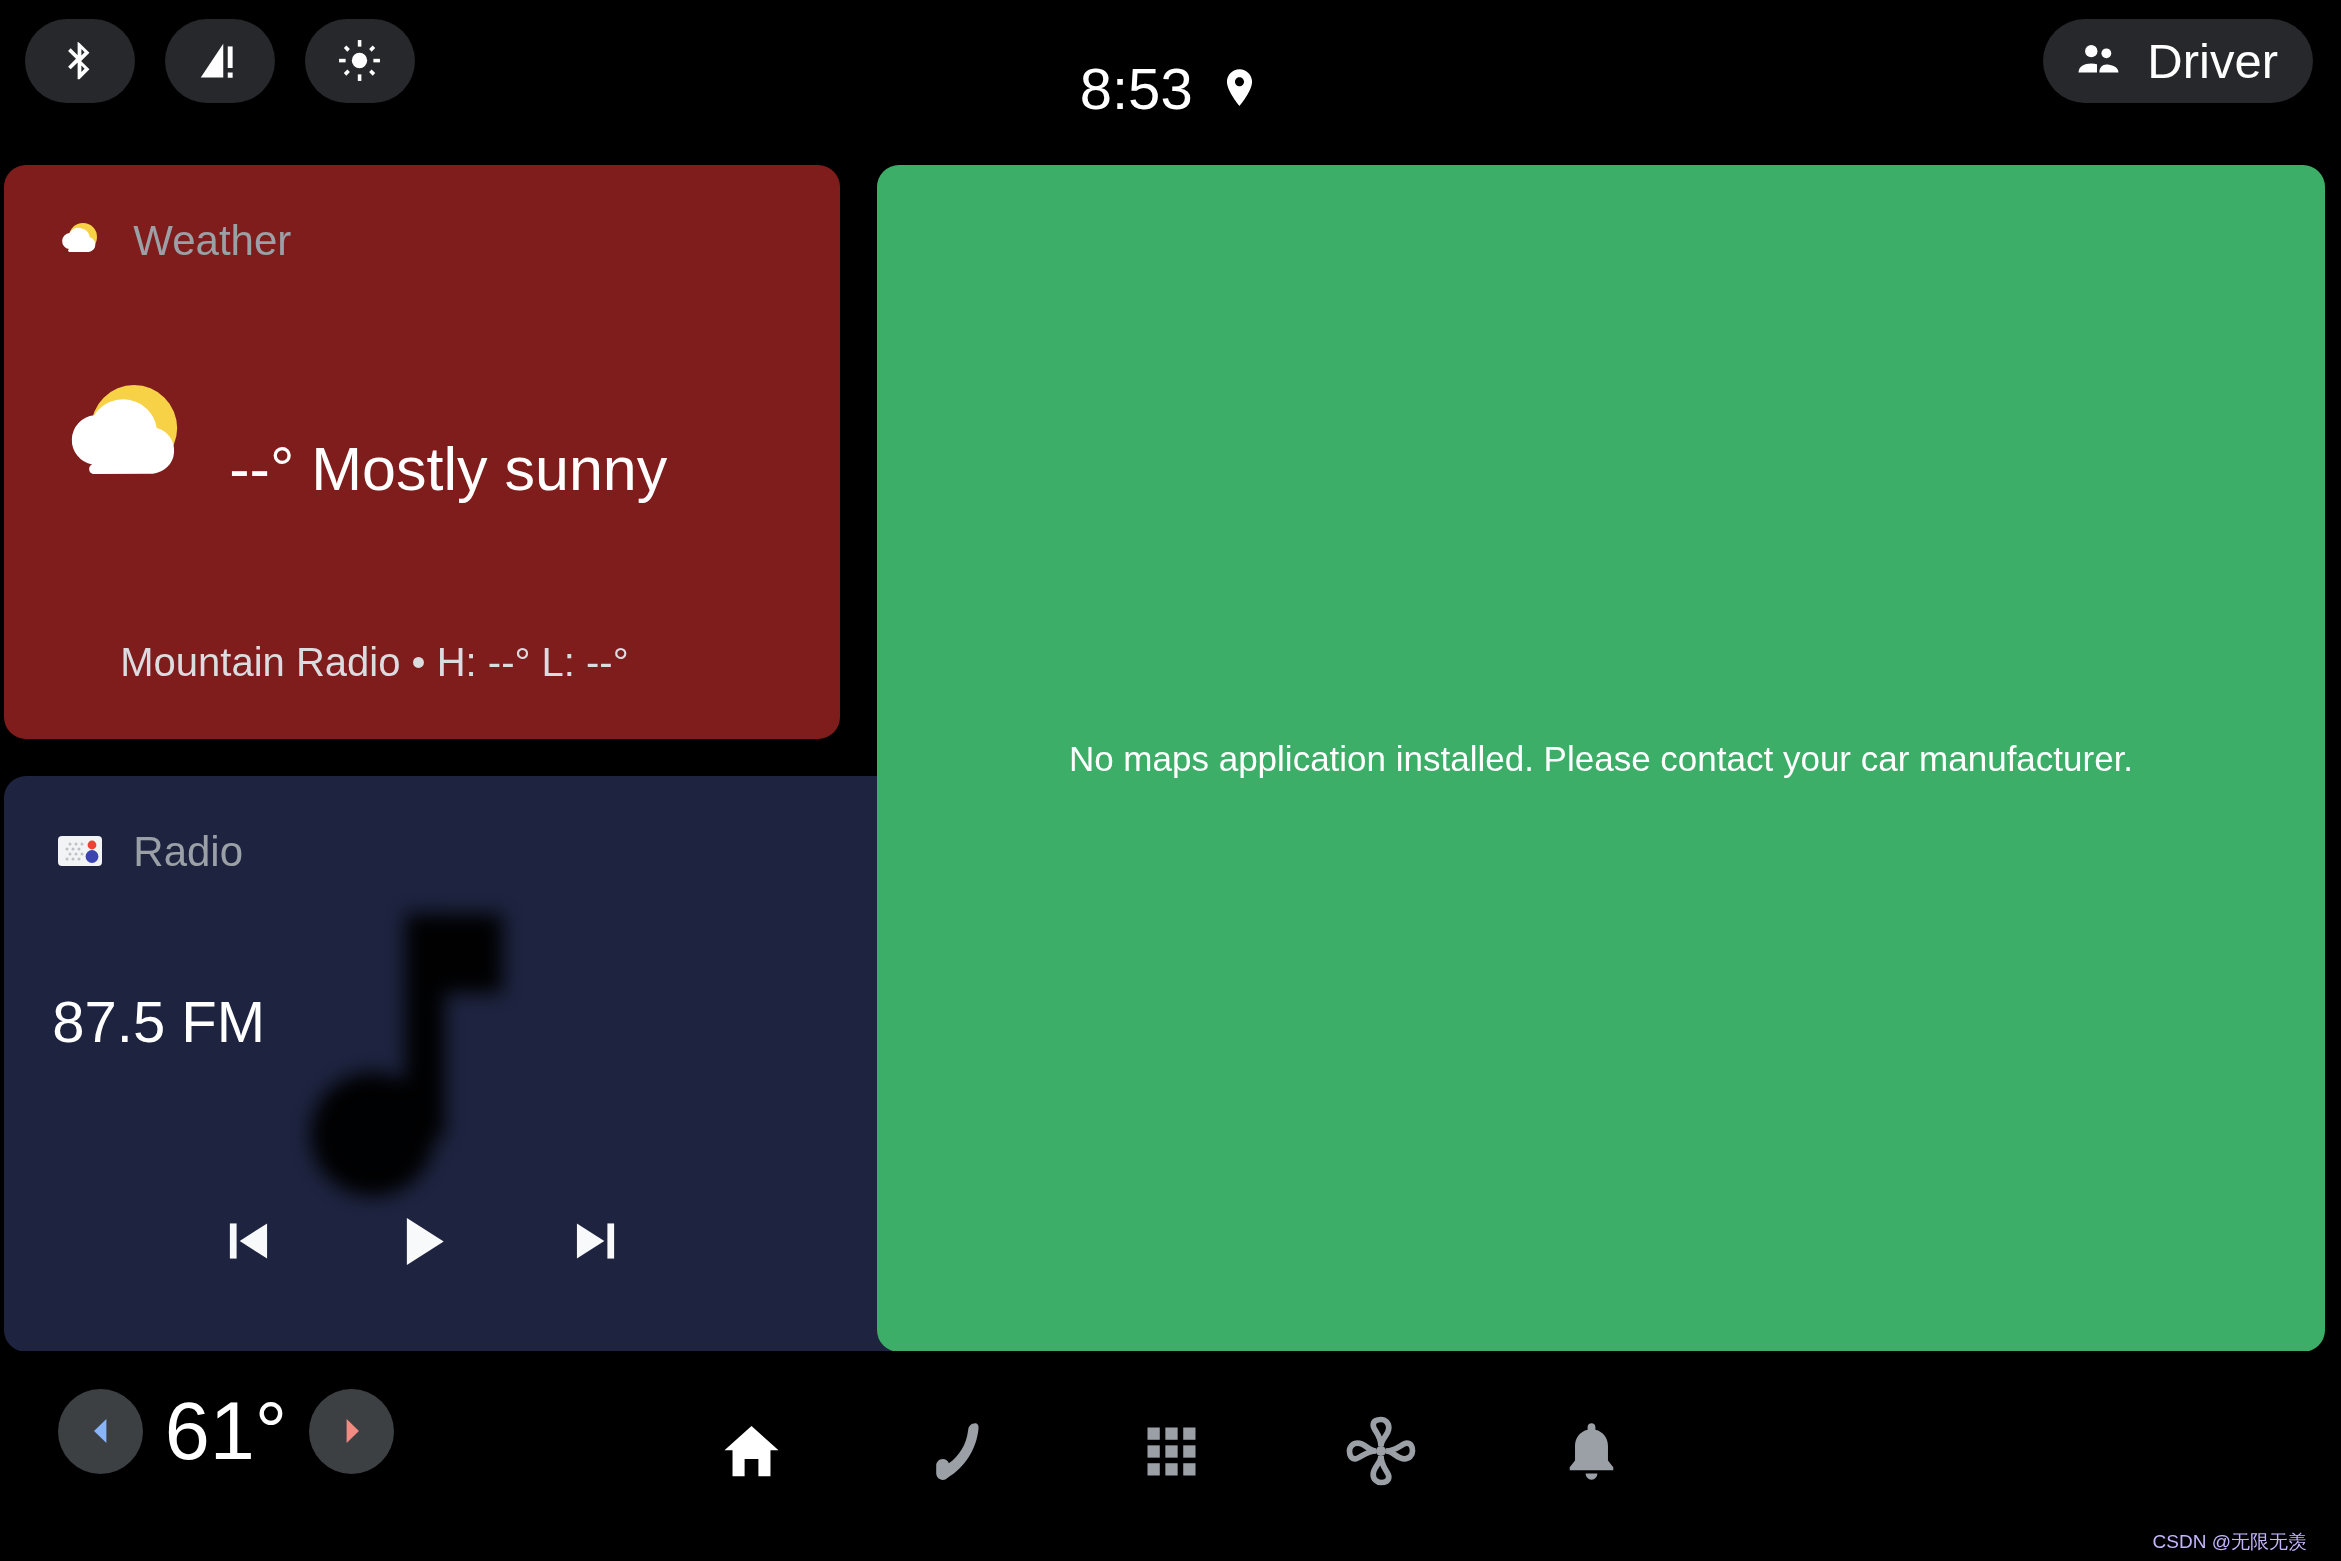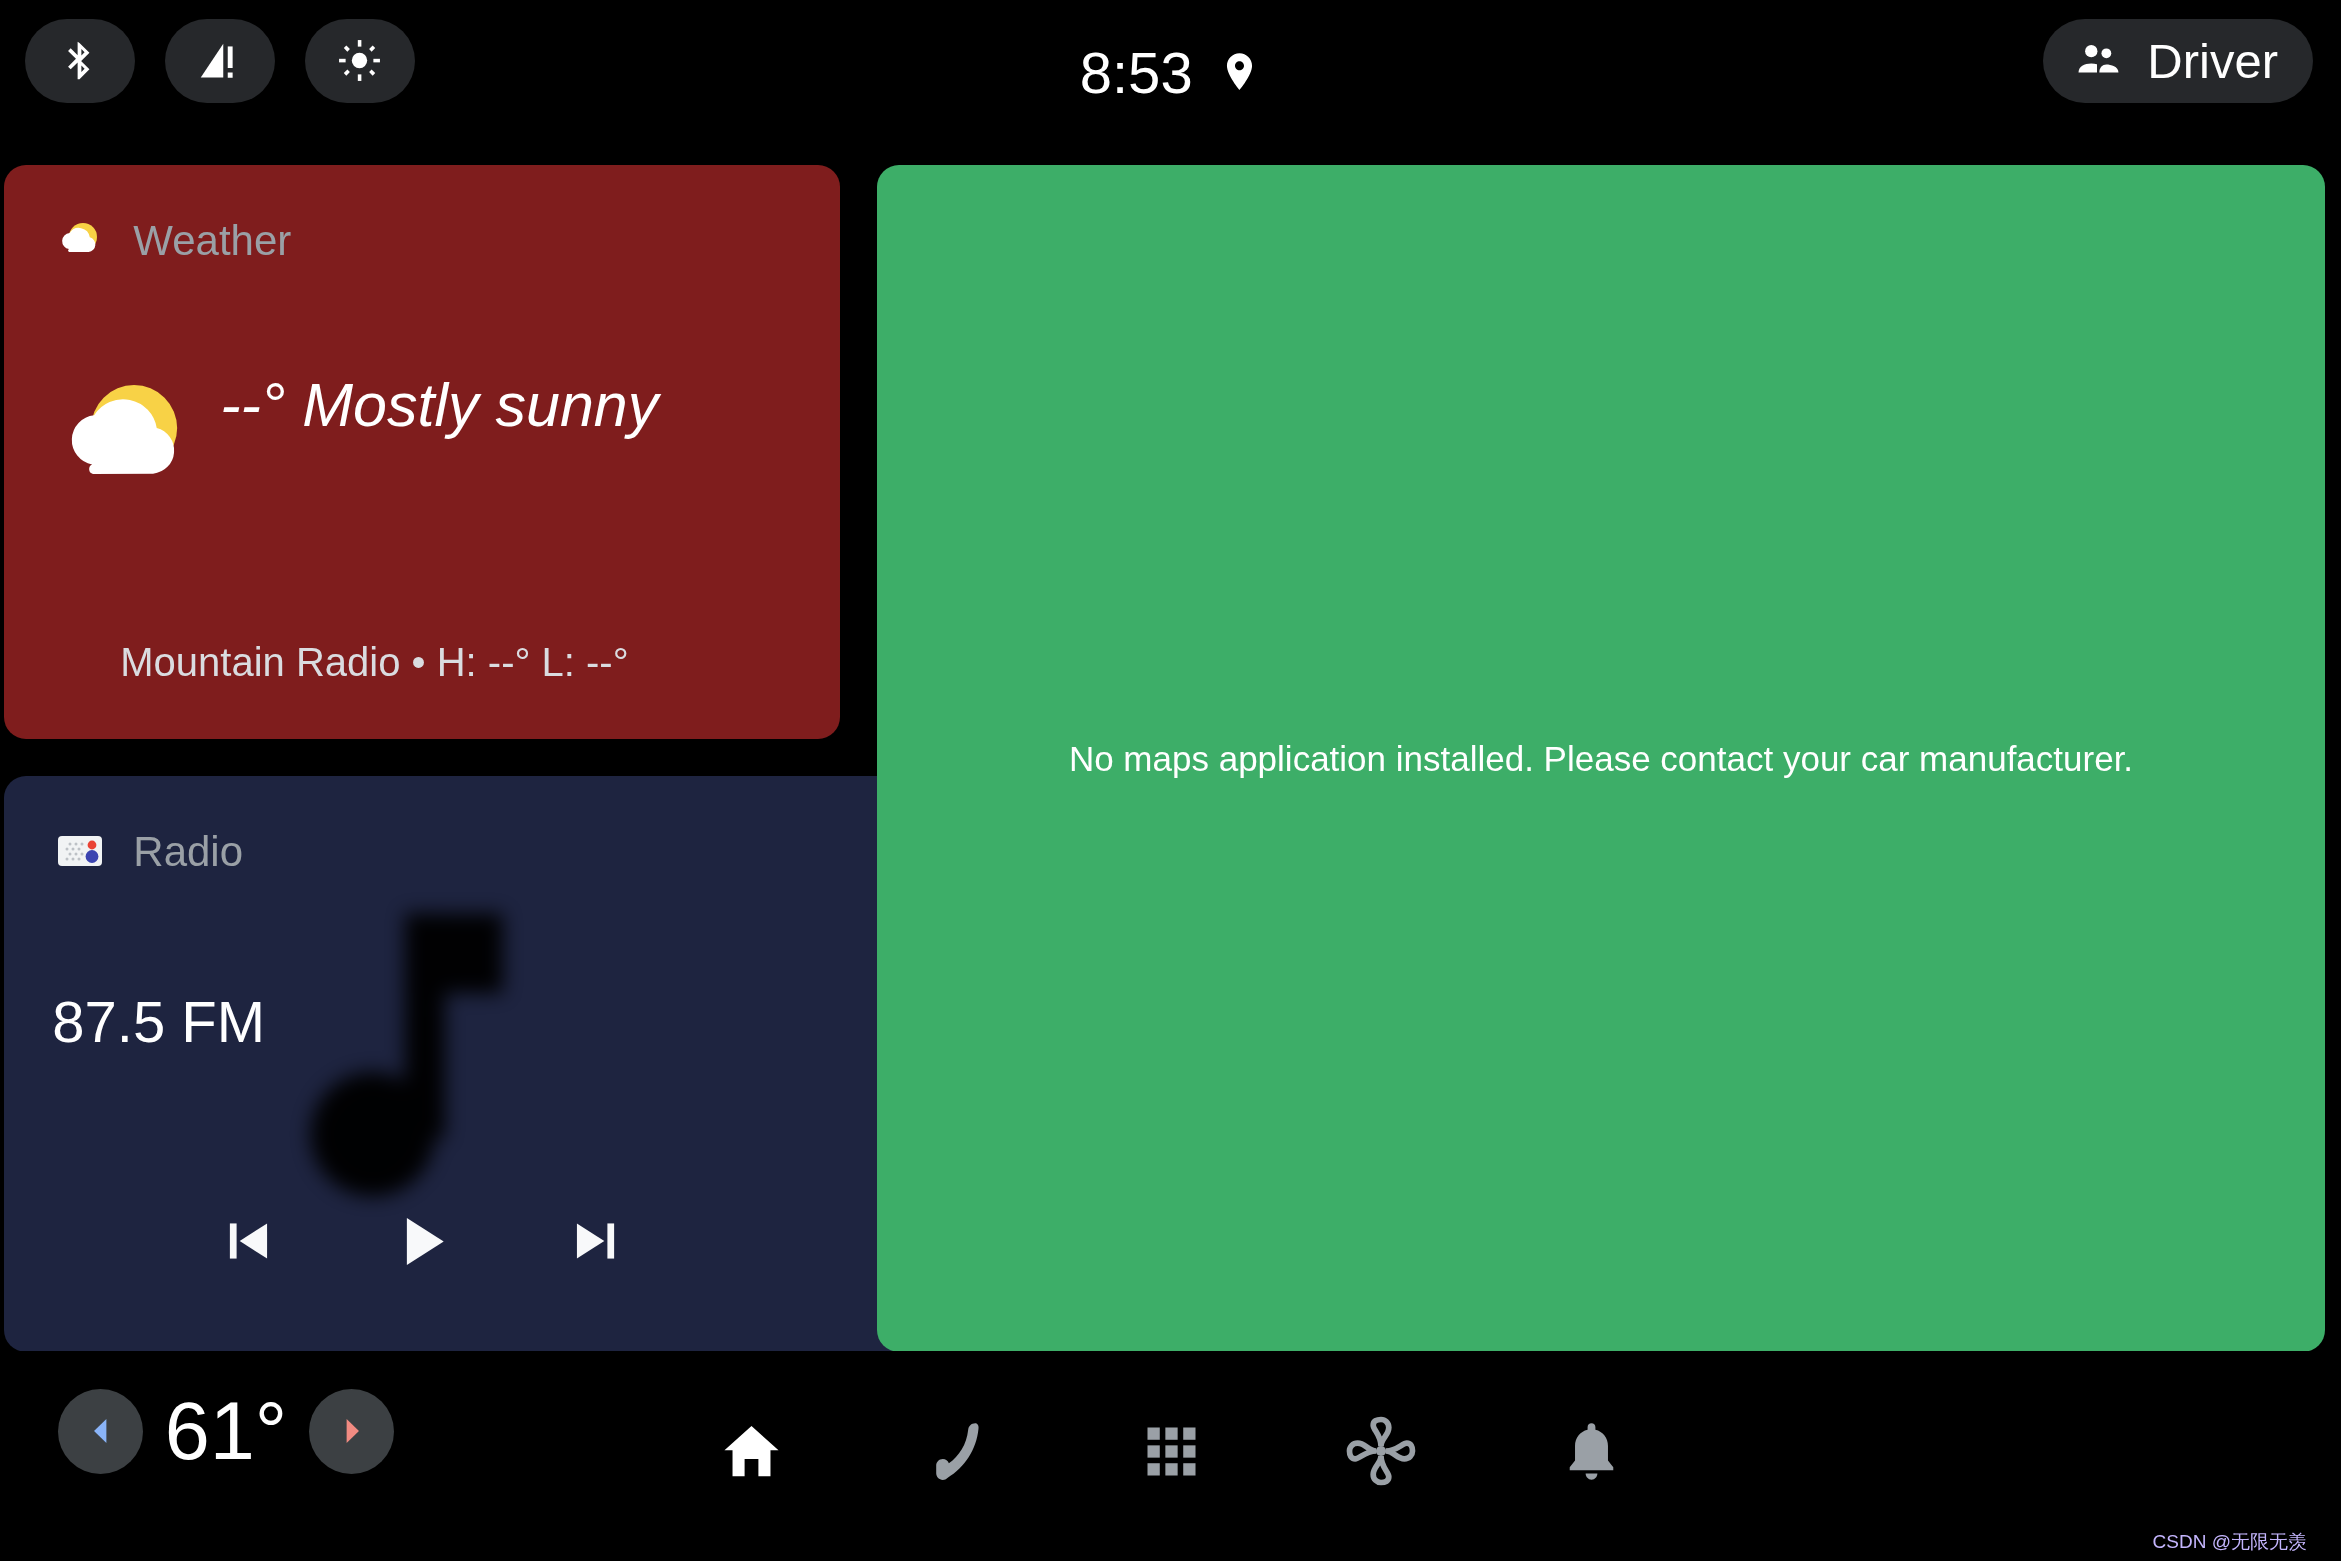--- a/index.html
+++ b/index.html
@@ -18,21 +18,21 @@
   .status-left {
     position:absolute; left:24.6px; top:19px;
     display:flex; align-items:center; gap:30px;
   }
   .status-chip {
     width:110px; height:84px; border-radius:42px;
     background:#26282B;
     display:flex; align-items:center; justify-content:center;
   }
   .status-center {
-    position:absolute; left:0; top:0; width:2342px; height:145px;
+    position:absolute; left:0; top:16px; width:2342px; height:145px;
     display:flex; align-items:center; justify-content:center; gap:24.6px;
     pointer-events:none;
   }
   .clock-text {
     font-size:58px; color:#FFFFFF; font-weight:400; letter-spacing:0px;
     line-height:1;
   }
   .driver-pill {
     position:absolute; right:29px; top:19px;
     height:84px; border-radius:42px;
@@ -59,21 +59,21 @@
   }
   .card-header {
     position:absolute; left:52px; top:51px;
     display:flex; align-items:center; gap:29px;
   }
   .card-header-label {
     font-size:42px; color:#9AA0A6; font-weight:400; line-height:1;
   }
   .weather-main {
     position:absolute; left:56px; top:210px;
-    display:flex; align-items:flex-start; gap:23px;font-style:italic;
+    display:flex; align-items:flex-end; gap:32px;
   }
   .weather-temp-text {
     font-size:61px; color:#FFFFFF; font-weight:400; line-height:1;
     white-space:nowrap;
   }
   .weather-footer {
     position:absolute; left:116px; top:477px;
     font-size:40px; color:#DADCE0; font-weight:400; line-height:1;
     white-space:nowrap;
   }

